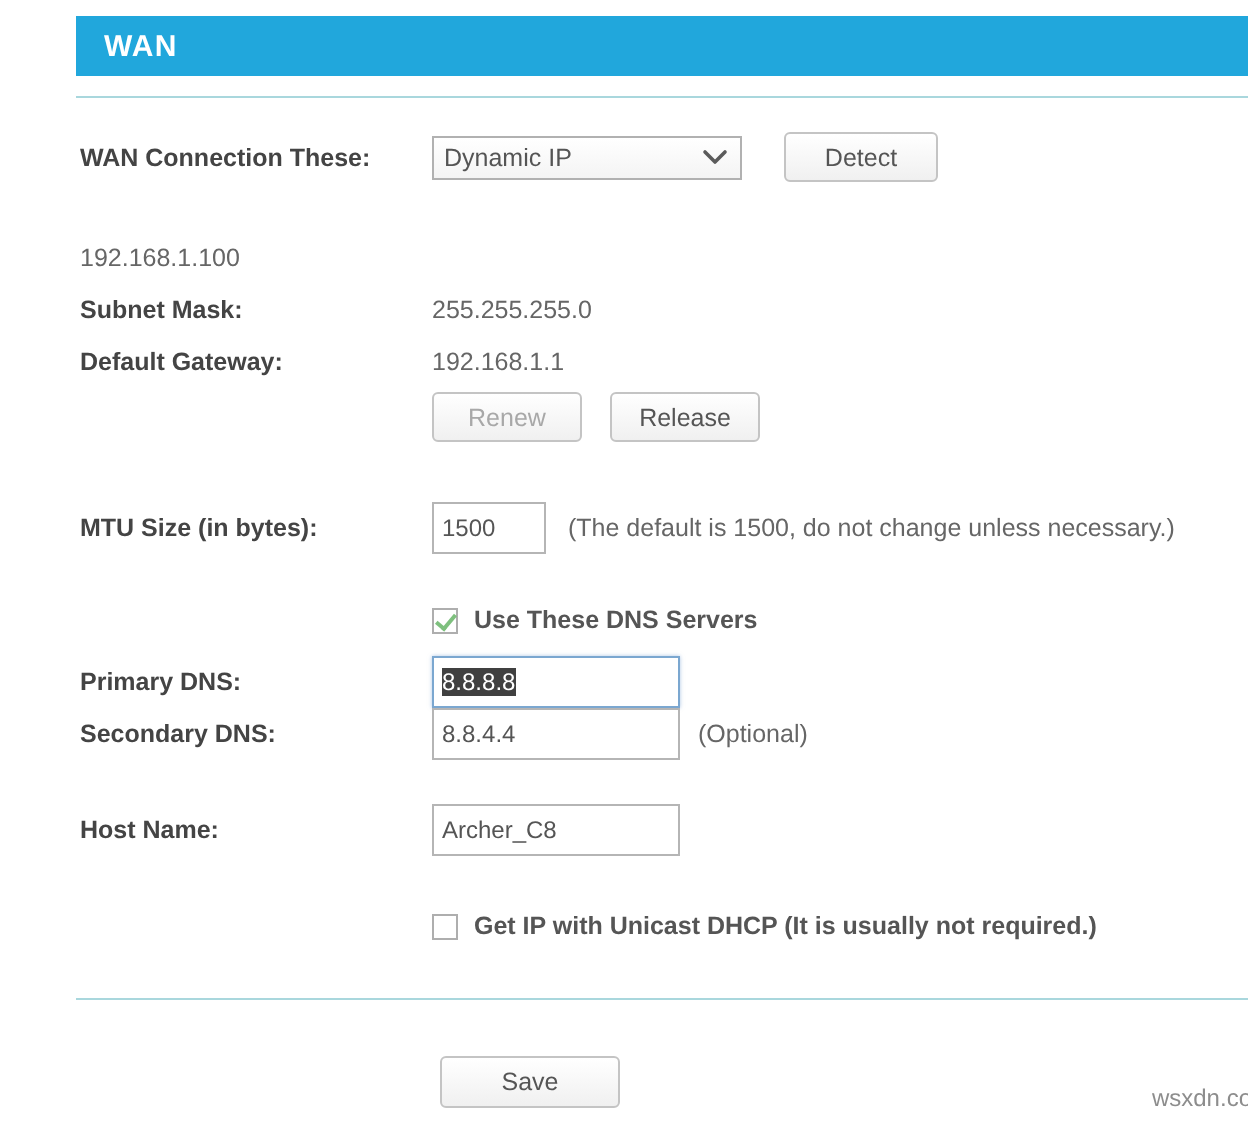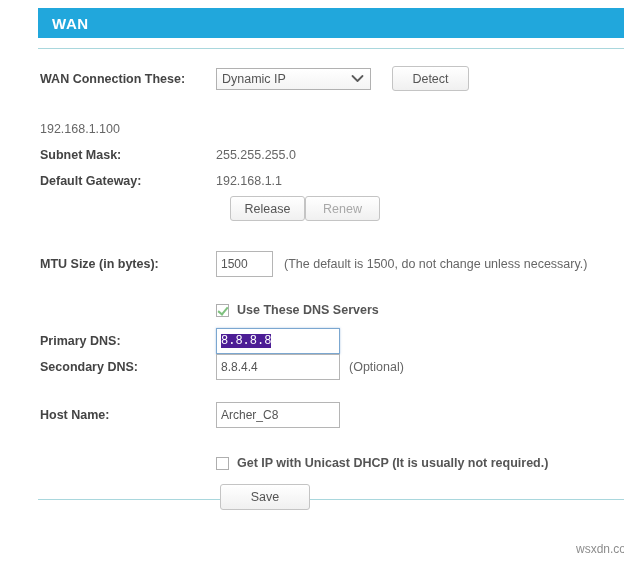--- a/index.html
+++ b/index.html
@@ -87,23 +87,22 @@
     font-size: 12px;
     color: #555555;
     padding: 12px 4px;
     outline: none;
   }
   .txt.focused {
     border: 1px solid #7ba7d0;
     box-shadow: 0 0 2px rgba(120,160,210,0.6);
   }
   .sel-text {
-    background: #4c1d95;
+    background: #404040;
     color: #ffffff;
-    font-family: Liberation Mono, monospace;
   }
 
   
   .select {
     box-sizing: border-box;
     position: relative;
     width: 155px;
     height: 22px;
     border: 1px solid #b1b1b1;
     background: linear-gradient(#ffffff, #f4f4f4);
@@ -219,22 +218,22 @@
     <span class="value">255.255.255.0</span>
   </div>
 
   <div class="row" style="top:174px;">
     <span class="label">Default Gateway:</span>
     <span class="value">192.168.1.1</span>
   </div>
 
   <div class="row" style="top:196px;">
     <span class="label"></span>
+    <button class="btn dim" style="width:75px;">Renew</button>
     <button class="btn" style="width:75px;margin-left:14px;">Release</button>
-    <button class="btn dim" style="width:75px;">Renew</button>
   </div>
 
   <div class="row" style="top:251px;">
     <span class="label">MTU Size (in bytes):</span>
     <input class="txt" style="width: 57px;" value="1500">
     <span class="hint" style="margin-left:11px;">(The default is 1500, do not change unless necessary.)</span>
   </div>
 
   <div class="row" style="top:303px;">
     <span class="label"></span>
@@ -265,18 +264,18 @@
   <div class="row" style="top:456px;">
     <span class="label"></span>
     <div class="cbwrap">
       <span class="cbox"></span>
       <span class="cblabel">Get IP with Unicast DHCP (It is usually not required.)</span>
     </div>
   </div>
 
   <div class="bottom-rule"></div>
 
-  <div class="row" style="top:484px;left:202px;">
+  <div class="row" style="top:528px;left:202px;">
     <button class="btn" style="width:90px;height:26px;">Save</button>
   </div>
 
   <div class="watermark">wsxdn.com</div>
 </div>
 
 </body></html>

